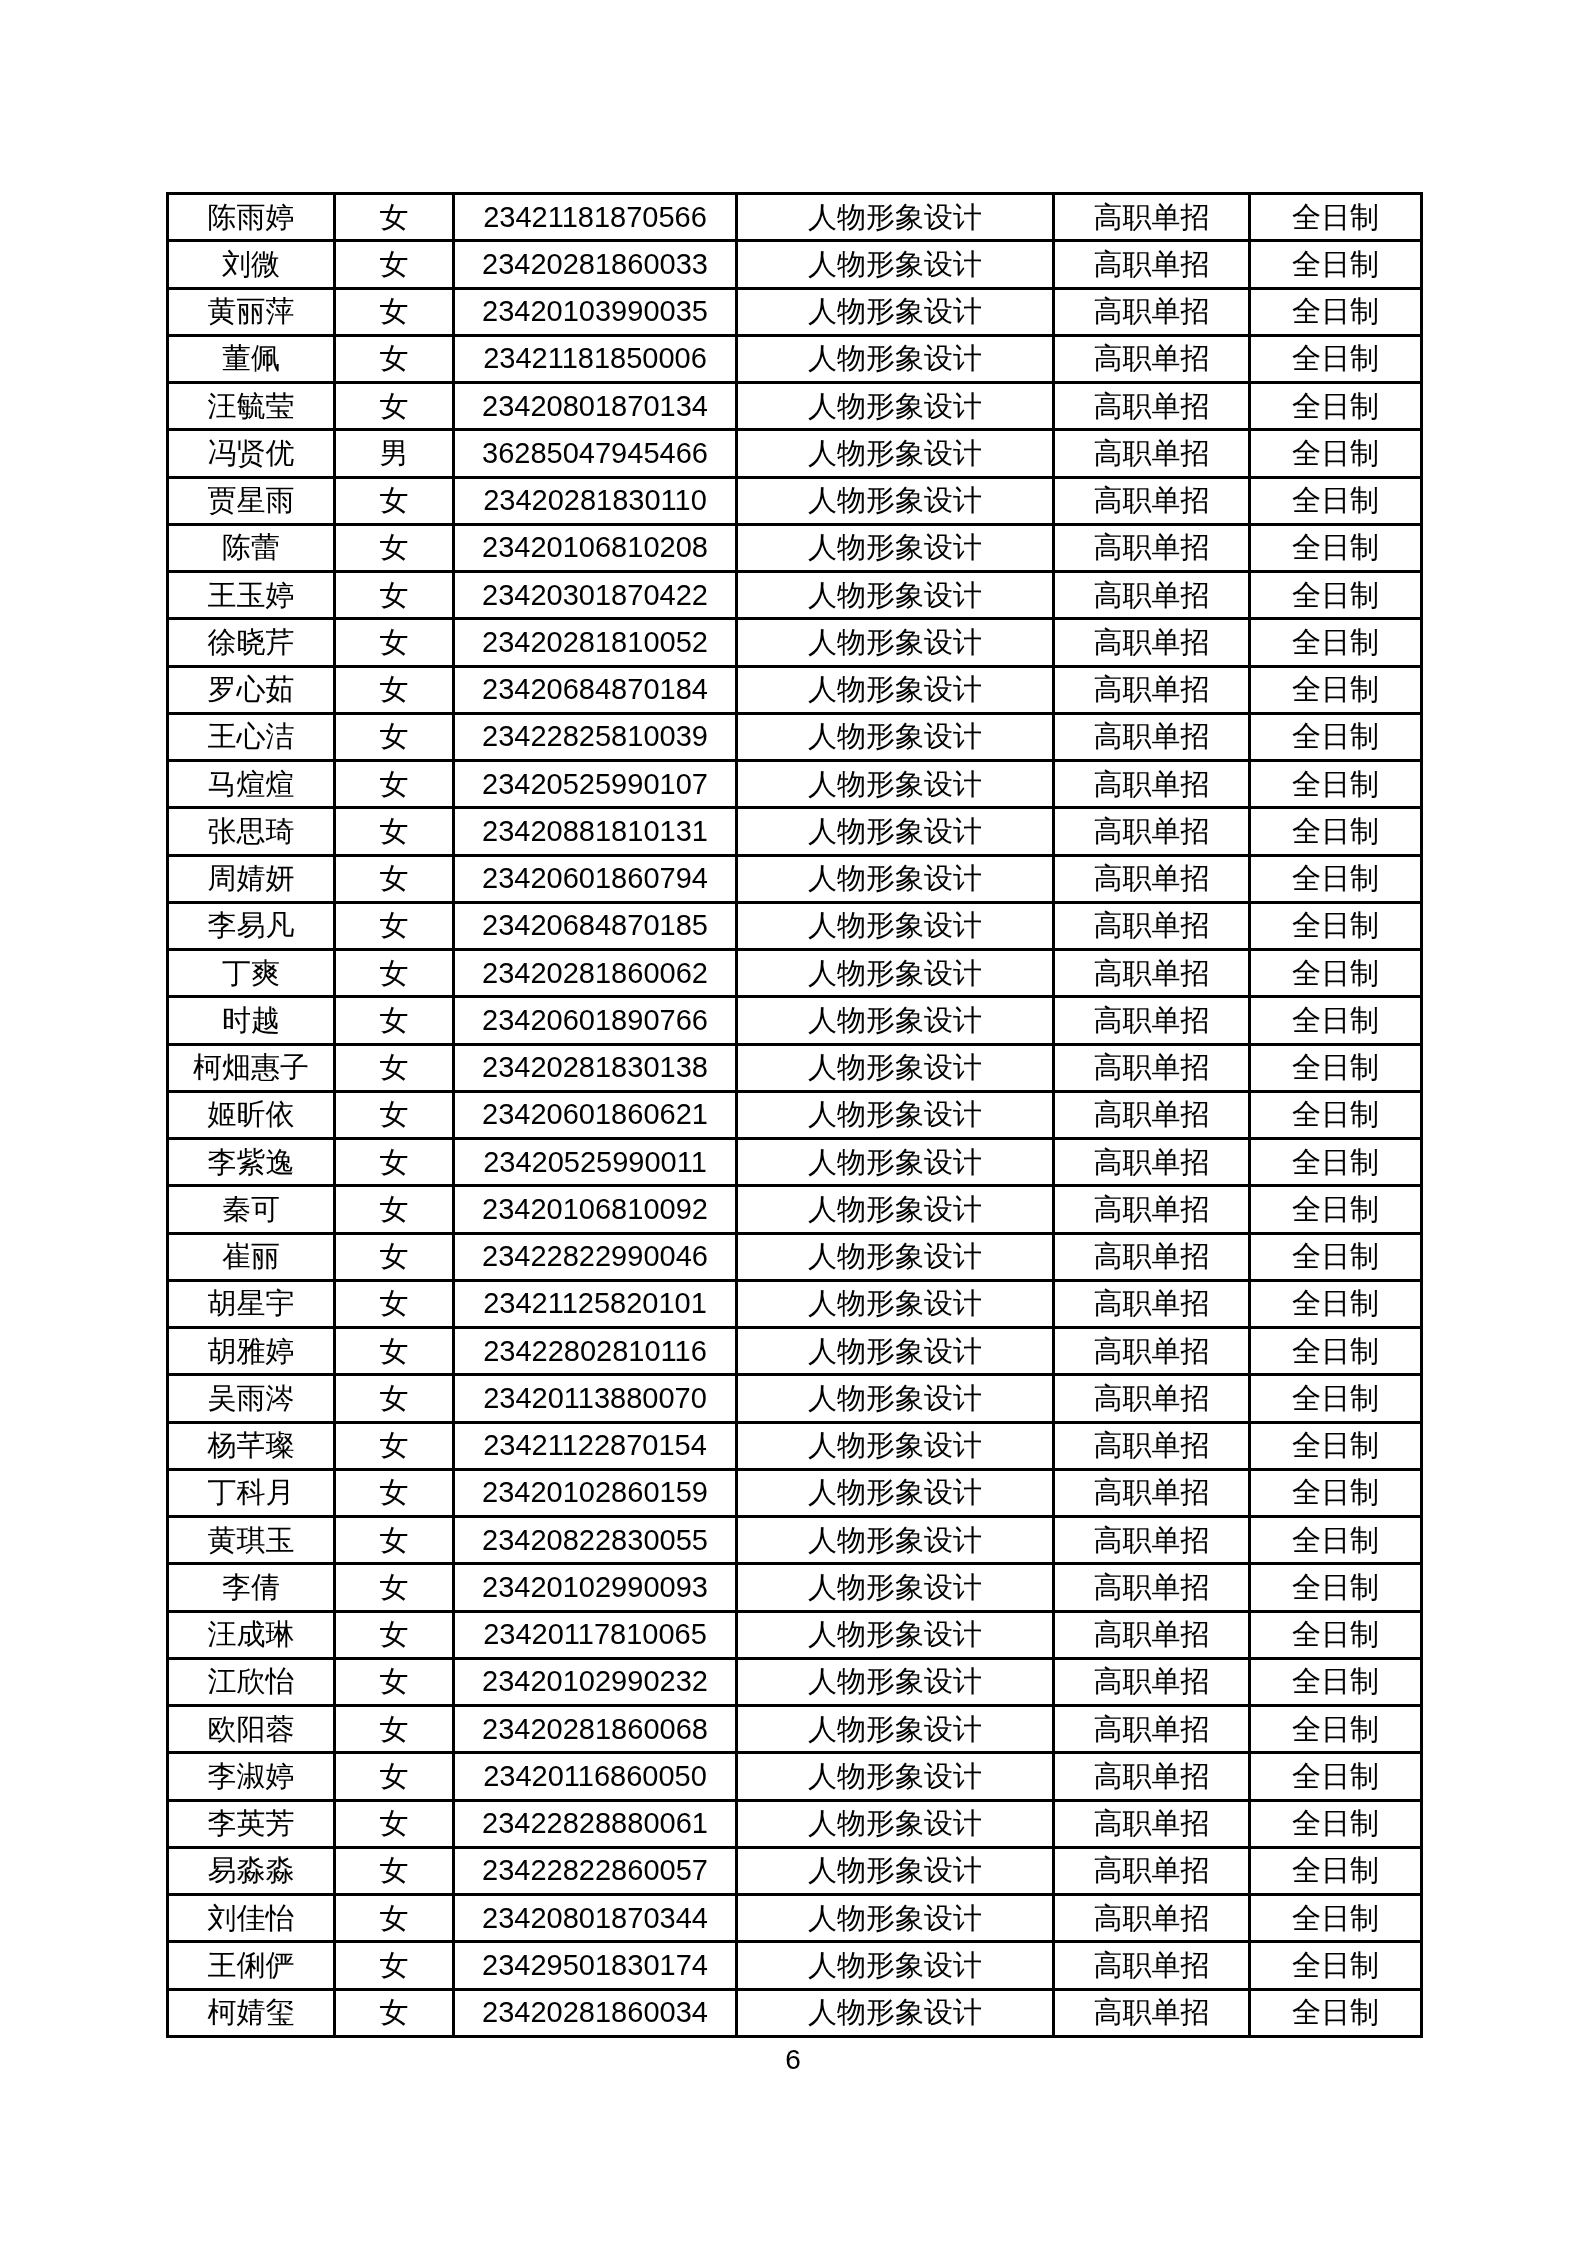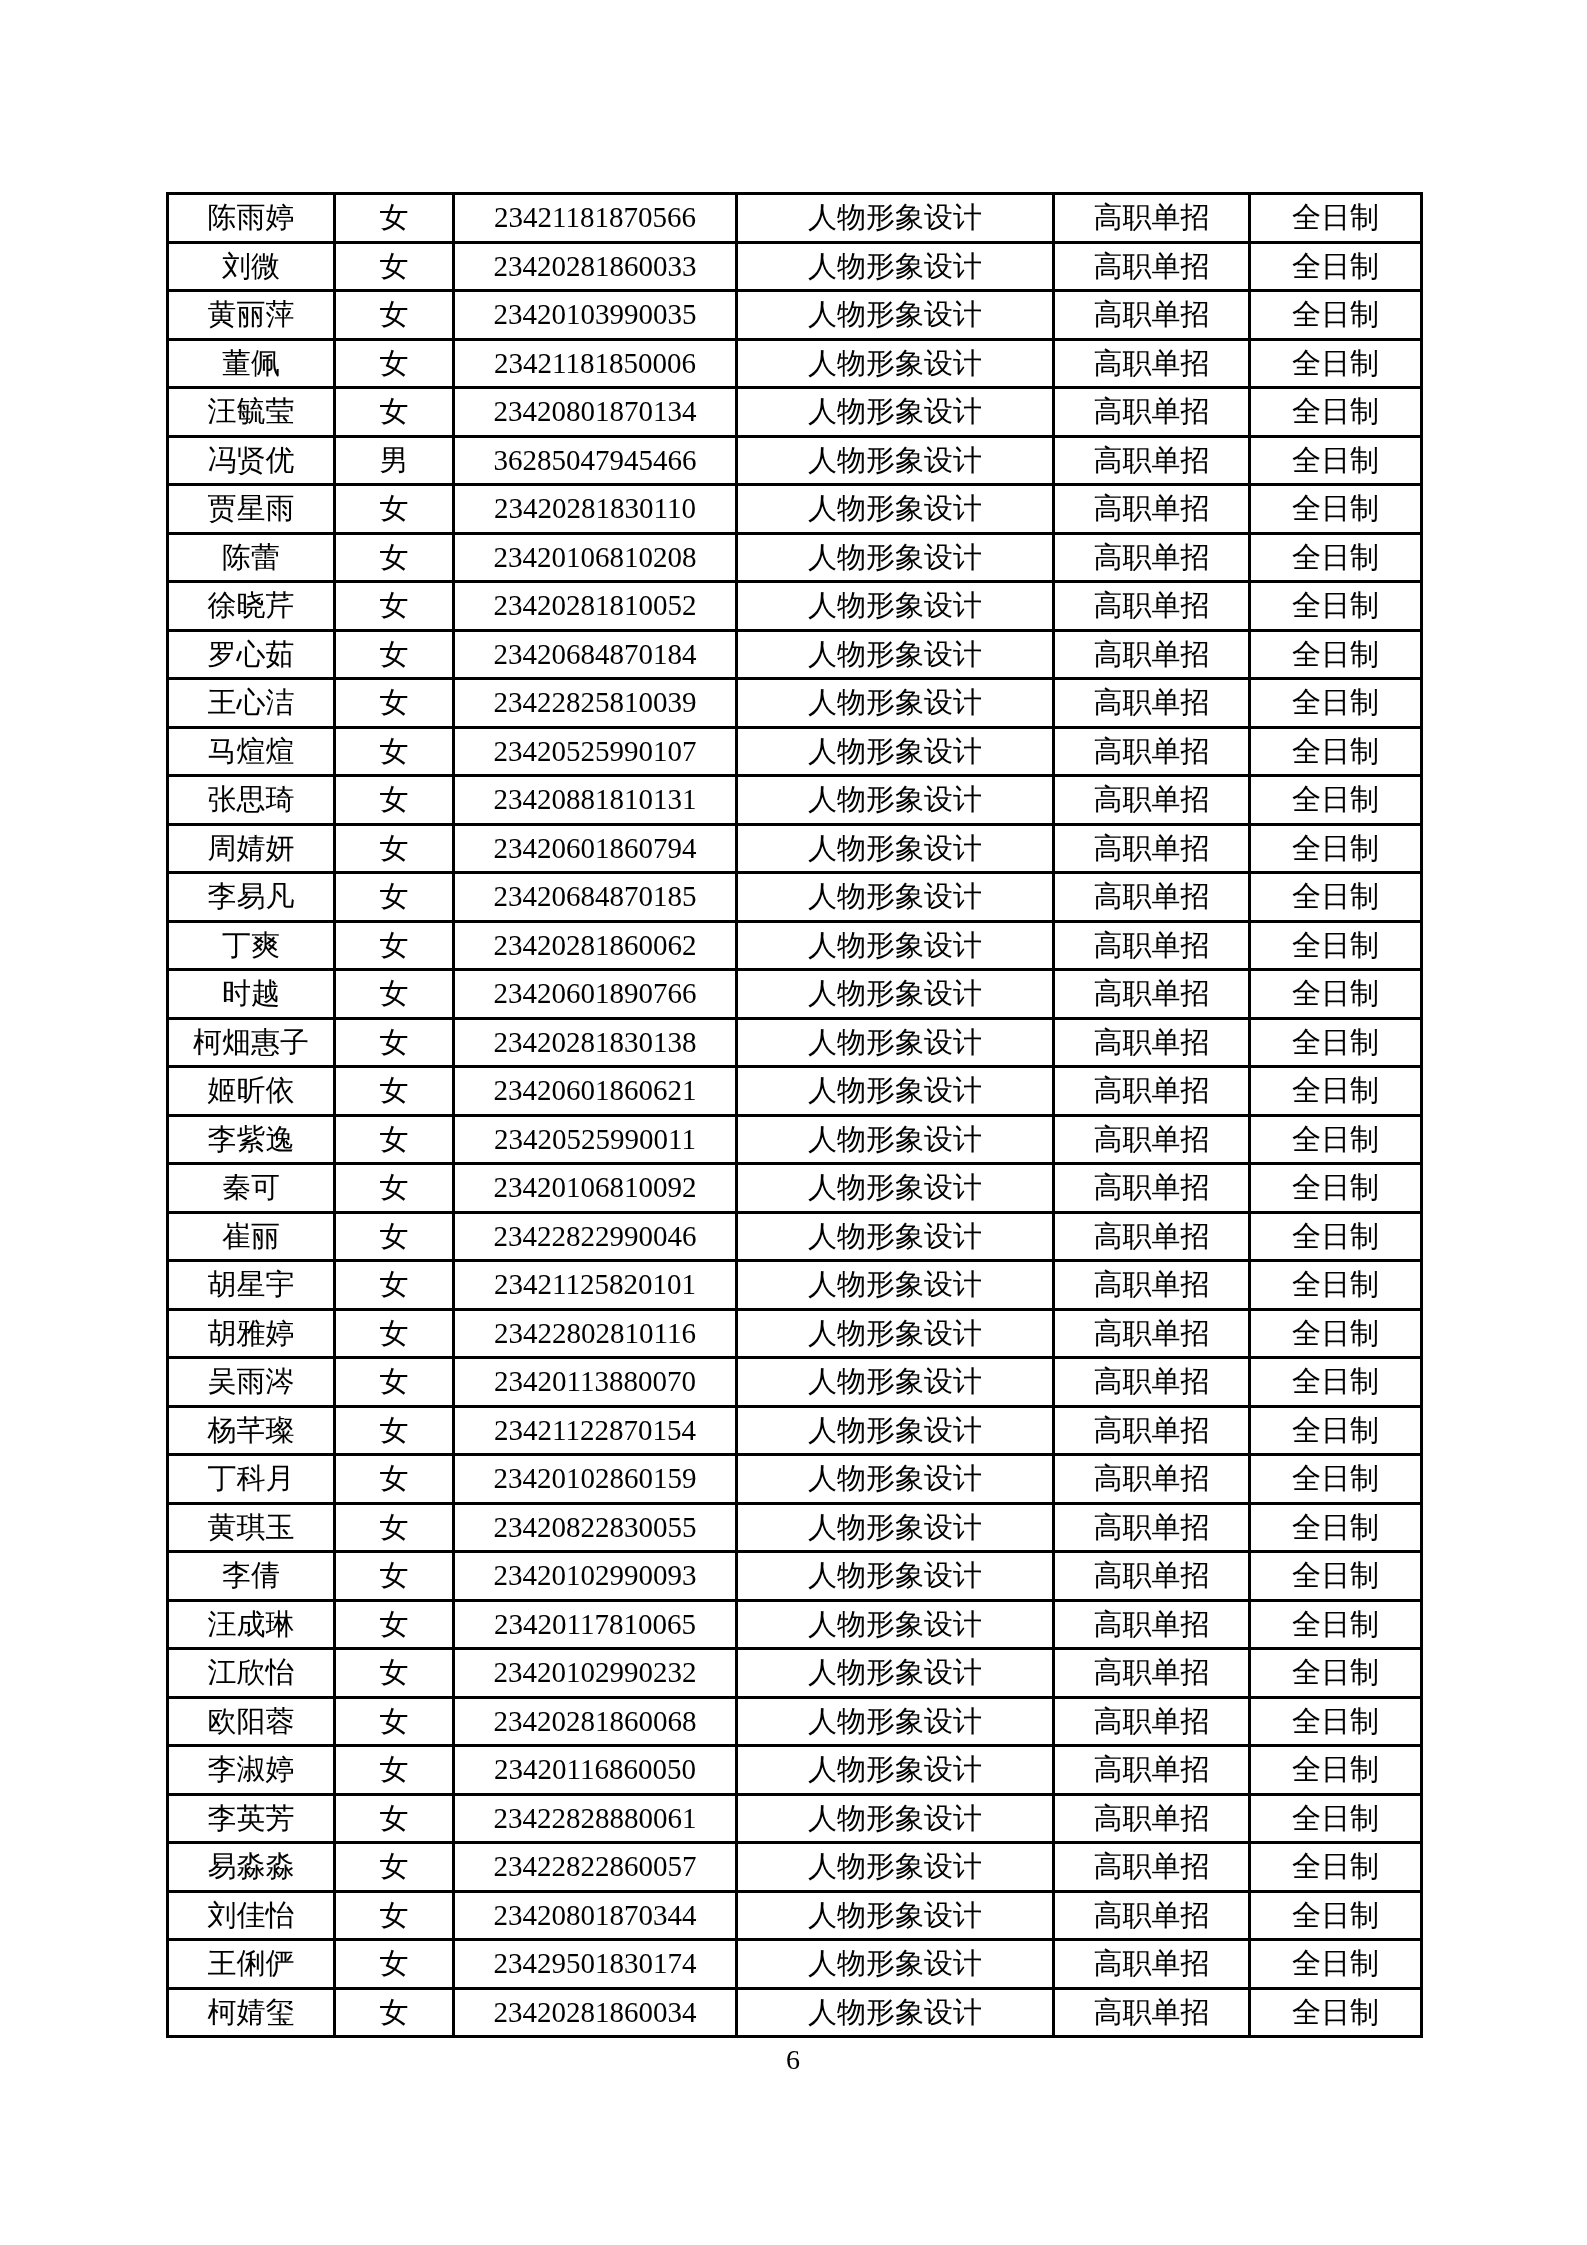--- a/index.html
+++ b/index.html
@@ -6,21 +6,21 @@
     margin: 0;
     padding: 0;
     background: #ffffff;
   }
   .page {
     position: relative;
     width: 1587px;
     height: 2245px;
     background: #ffffff;
     overflow: hidden;
-    font-family: Liberation Serif, serif;
+    font-family: Liberation Sans, sans-serif;
     color: #000000;
   }
   table.roster {
     position: absolute;
     left: 166px;
     top: 192px;
     width: 1254px;
     height: 1846px;
     border-collapse: collapse;
     table-layout: fixed;
@@ -117,20 +117,28 @@
         </tr>
         <tr>
           <td>陈蕾</td>
           <td>女</td>
           <td>23420106810208</td>
           <td>人物形象设计</td>
           <td>高职单招</td>
           <td>全日制</td>
         </tr>
         <tr>
+          <td>王玉婷</td>
+          <td>女</td>
+          <td>23420301870422</td>
+          <td>人物形象设计</td>
+          <td>高职单招</td>
+          <td>全日制</td>
+        </tr>
+        <tr>
           <td>徐晓芹</td>
           <td>女</td>
           <td>23420281810052</td>
           <td>人物形象设计</td>
           <td>高职单招</td>
           <td>全日制</td>
         </tr>
         <tr>
           <td>罗心茹</td>
           <td>女</td>

